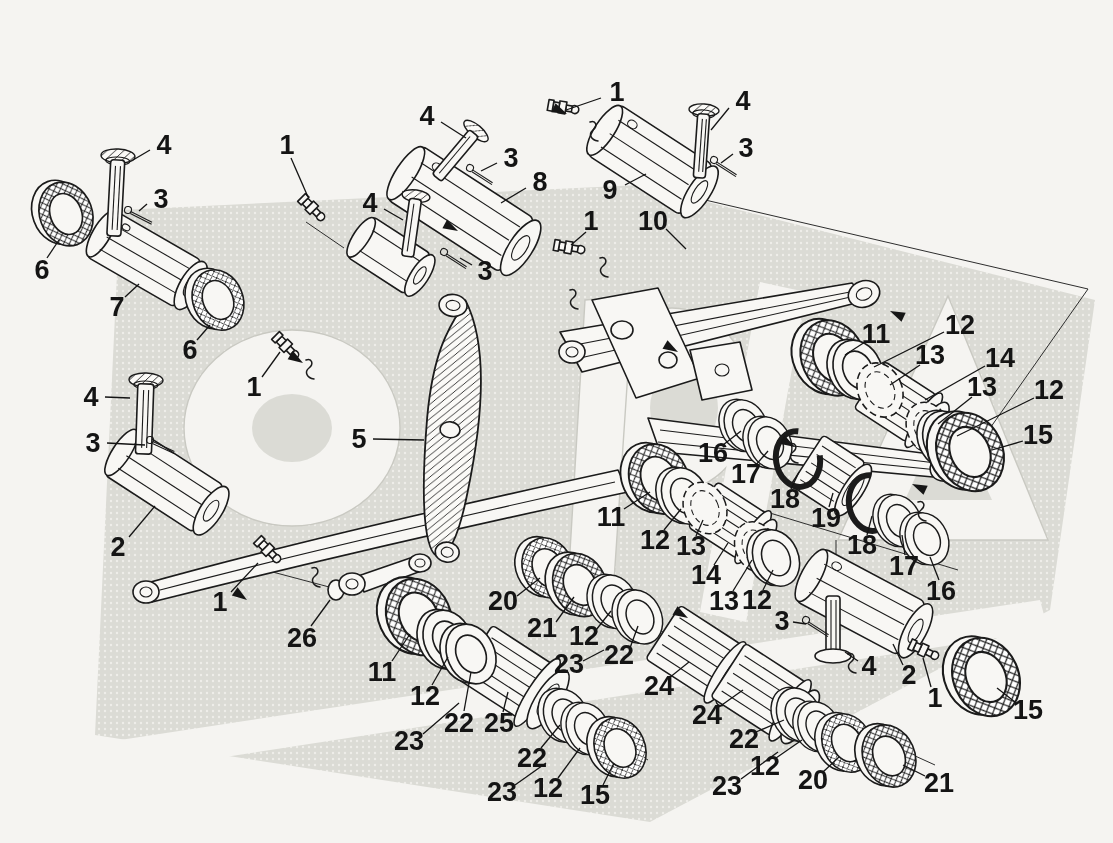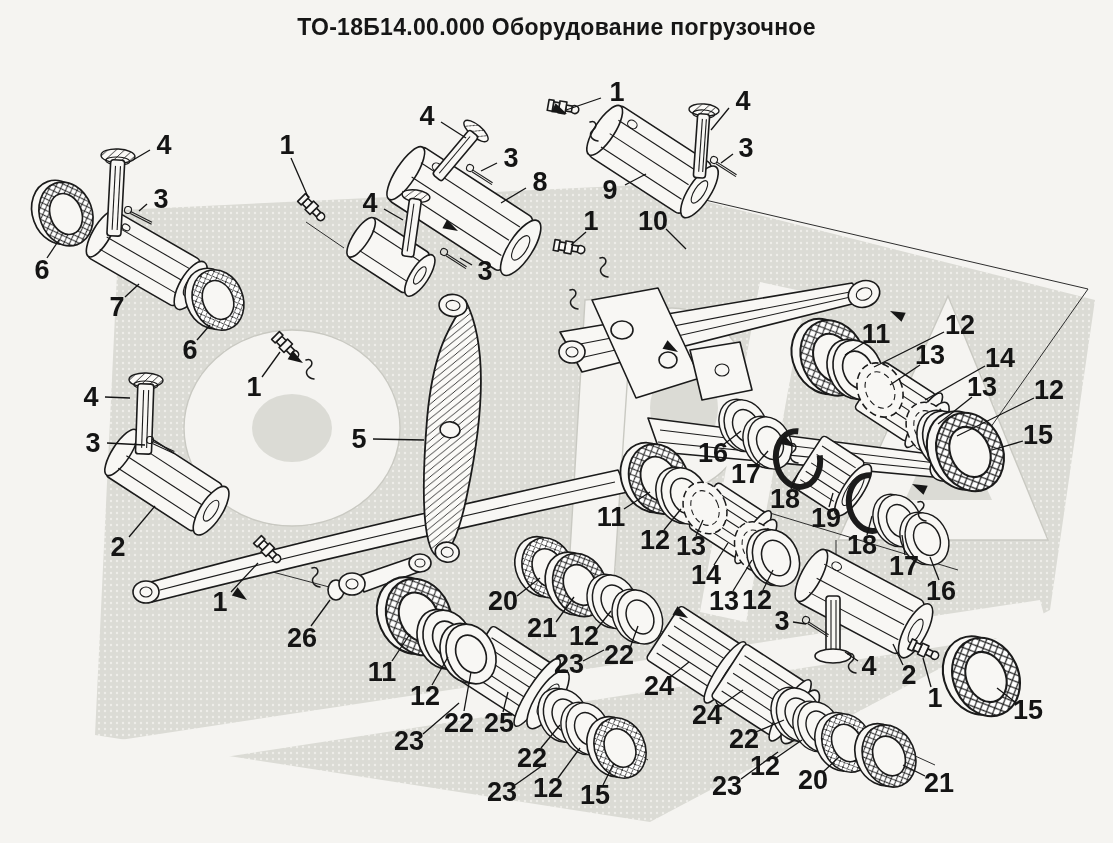--- a/index.html
+++ b/index.html
@@ -25,21 +25,20 @@
   
   text.callout{font-family:"Liberation Sans",sans-serif;font-size:27px;font-weight:bold;
                fill:#141414;text-anchor:middle;dominant-baseline:central;}
   line.leader{stroke:#141414;stroke-width:1.3;}
 </style>
 </head>
 <body>
 
 <div class="stage">
 
-  <div class="title">ТО-18Б14.00.000 Оборудование погрузочное</div>
 
   <svg class="diagram" width="1113" height="843" viewBox="0 0 1113 843" xmlns="http://www.w3.org/2000/svg">
 
     <defs>
       <pattern id="dots" width="6" height="6" patternUnits="userSpaceOnUse">
         <rect width="6" height="6" fill="#dbdbd5"></rect>
         <circle cx="3" cy="3" r="1.2" fill="#efeeea"></circle>
       </pattern>
       <pattern id="knurl" width="7" height="7" patternUnits="userSpaceOnUse">
         <rect width="7" height="7" fill="#ffffff"></rect>

